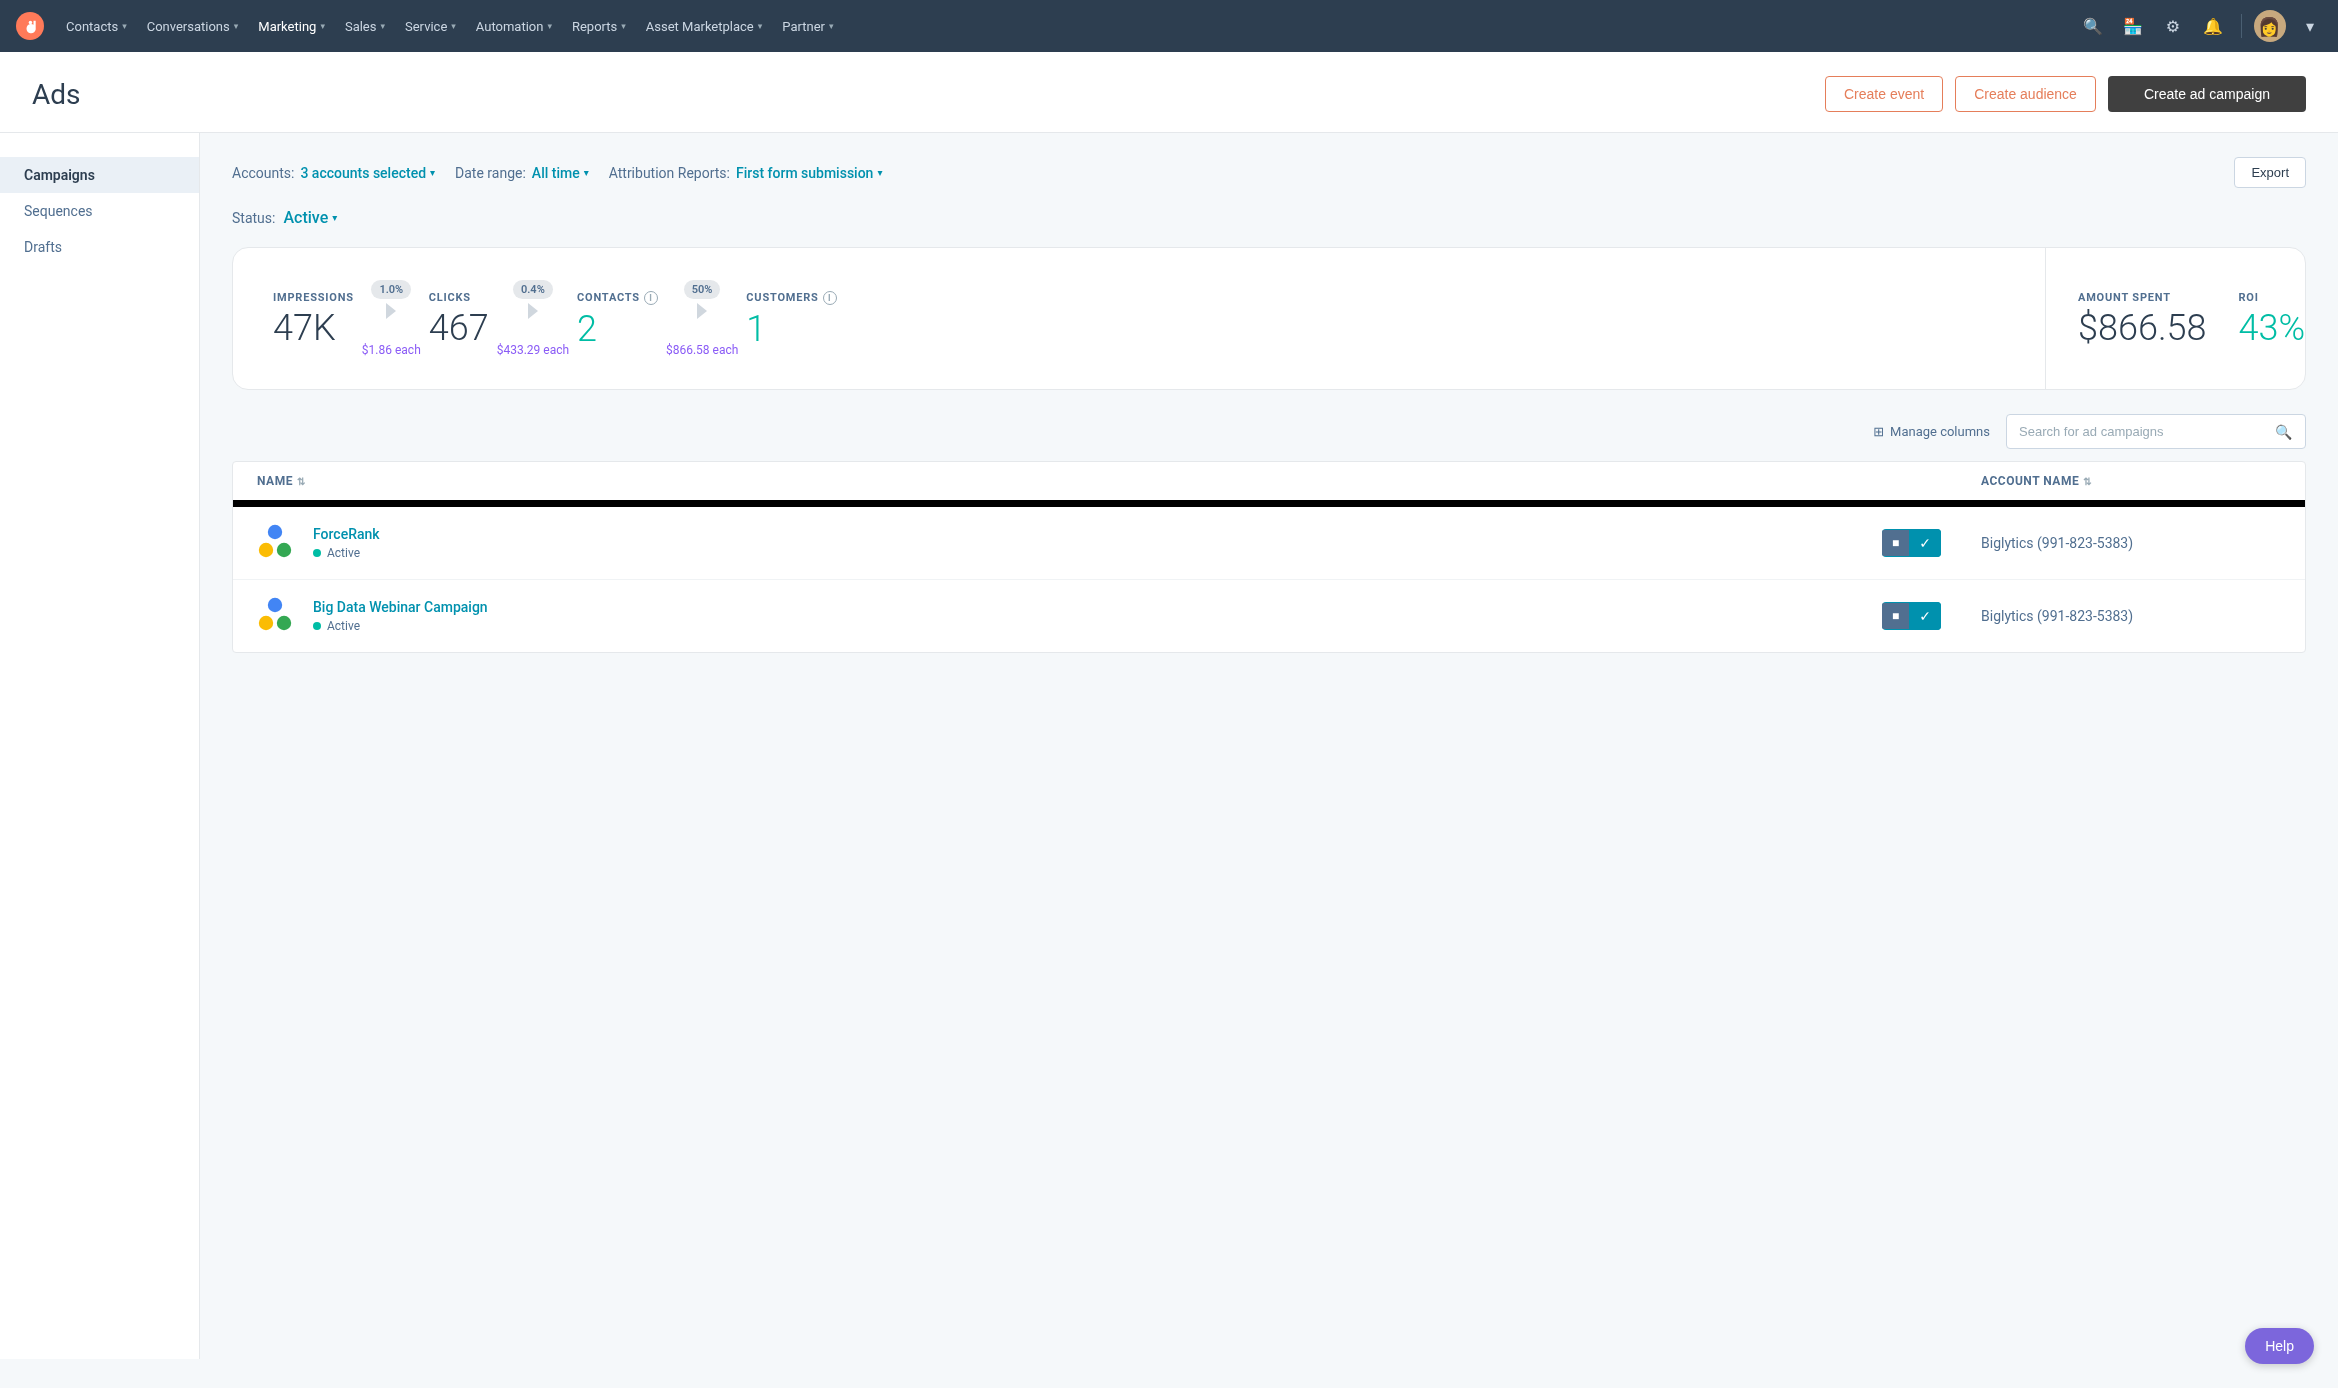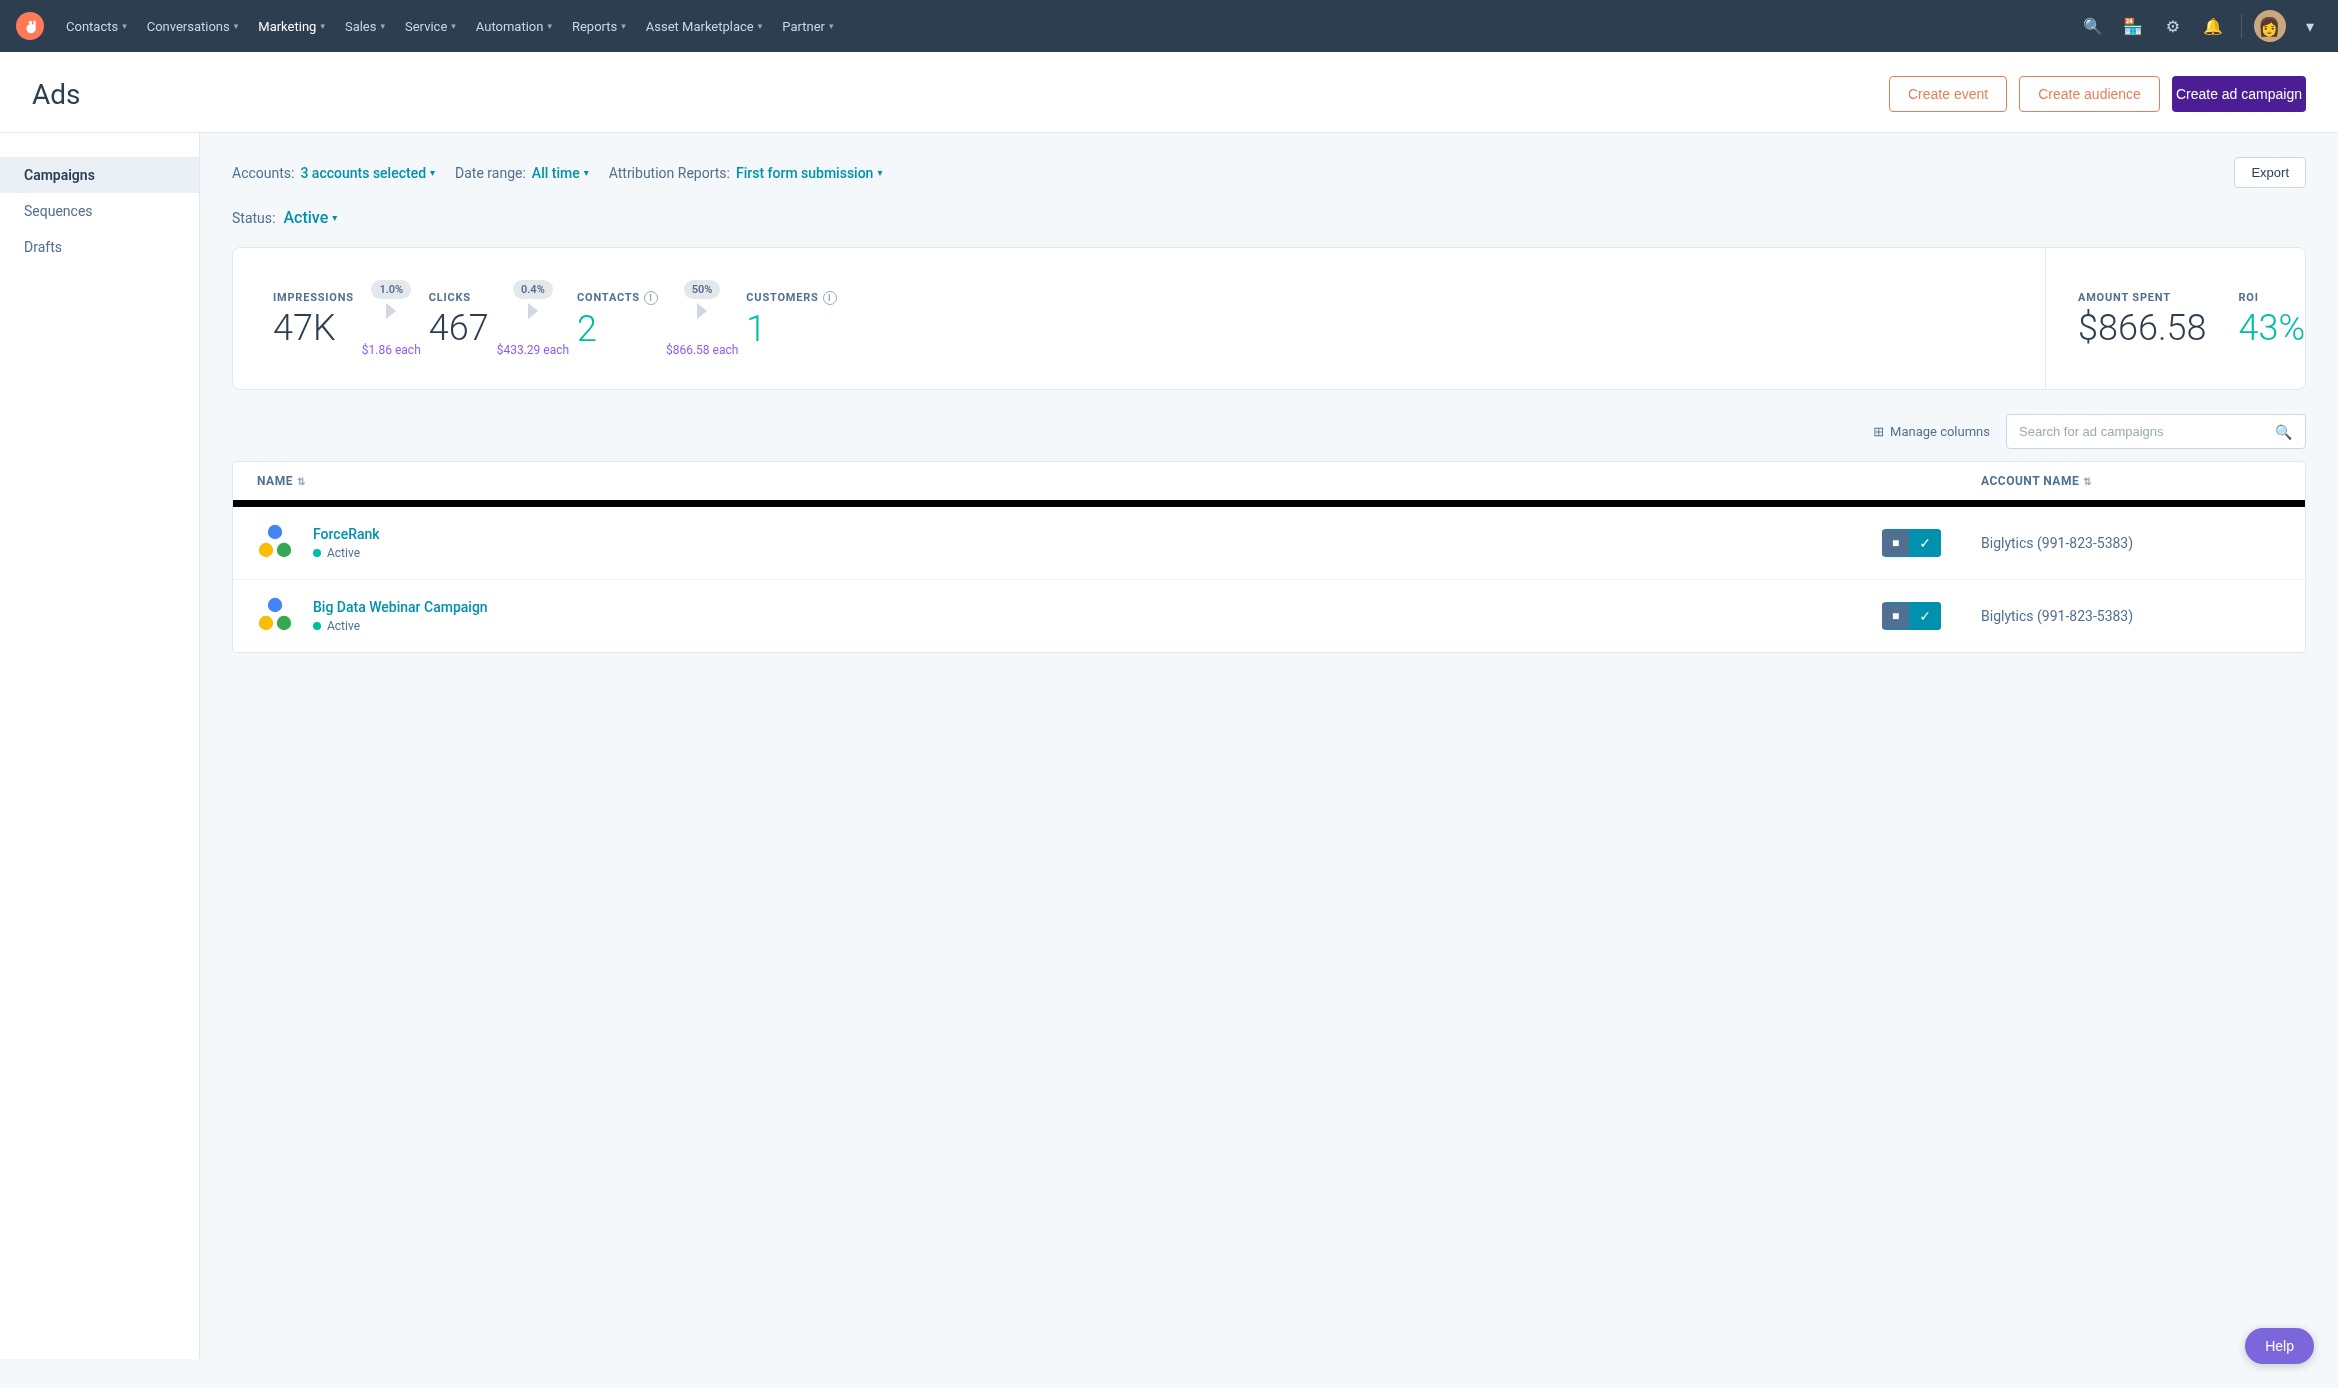--- a/index.html
+++ b/index.html
@@ -17,21 +17,21 @@
     .nav-icon-btn { color: #cbd6e2; width: 32px; height: 32px; display: flex; align-items: center; justify-content: center; cursor: pointer; font-size: 16px; }
     .nav-divider { width: 1px; height: 24px; background: #4a5f72; margin: 0 4px; }
     .nav-avatar { width: 32px; height: 32px; border-radius: 50%; background: #c8a97e; display: flex; align-items: center; justify-content: center; overflow: hidden; cursor: pointer; }
 
     
     .page-header { background: #fff; padding: 24px 32px 0; border-bottom: 1px solid #e5e8eb; }
     .page-header-top { display: flex; align-items: center; justify-content: space-between; margin-bottom: 20px; }
     .page-title { font-size: 28px; font-weight: 400; color: #2d3e50; }
     .header-actions { display: flex; gap: 12px; align-items: center; }
     .btn-outline { border: 1.5px solid #e57e5a; color: #e57e5a; background: transparent; padding: 9px 18px; border-radius: 4px; font-size: 14px; cursor: pointer; font-weight: 500; white-space: nowrap; }
-    .btn-primary { border: none; background: #4c1d95; color: #fff; padding: 10px 4px; border-radius: 4px; font-size: 14px; cursor: pointer; font-weight: 500; white-space: nowrap; }
+    .btn-primary { border: none; background: #404040; color: #fff; padding: 10px 36px; border-radius: 4px; font-size: 14px; cursor: pointer; font-weight: 500; white-space: nowrap; }
 
     
     .tabs { display: flex; gap: 0; }
     .tab { padding: 12px 20px; font-size: 14px; color: #516f90; cursor: pointer; border-bottom: 3px solid transparent; display: flex; align-items: center; gap: 8px; }
     .tab.active { color: #2d3e50; border-bottom-color: #2d3e50; font-weight: 600; }
     .tab-badge { background: #00bda5; color: #fff; font-size: 10px; font-weight: 700; padding: 2px 6px; border-radius: 3px; letter-spacing: 0.5px; }
 
     
     .content { display: flex; padding: 0; min-height: calc(100vh - 52px - 110px); }
 
@@ -45,21 +45,21 @@
 
     
     .filters { display: flex; align-items: center; gap: 20px; margin-bottom: 20px; flex-wrap: wrap; }
     .filter-group { display: flex; align-items: center; gap: 6px; font-size: 14px; color: #516f90; }
     .filter-label { color: #516f90; }
     .filter-value { color: #0091ae; font-weight: 500; cursor: pointer; display: flex; align-items: center; gap: 4px; }
     .filter-chevron { font-size: 10px; }
     .export-btn { margin-left: auto; border: 1px solid #cbd6e2; background: #fff; color: #2d3e50; padding: 7px 16px; border-radius: 4px; font-size: 13px; cursor: pointer; }
 
     
-    .stats-panel { display: flex; background: #fff; border: 1px solid #e5e8eb; border-radius: 8px; margin-bottom: 24px; }
+    .stats-panel { display: flex; background: #fff; border: 1px solid #e5e8eb; border-radius: 16px; margin-bottom: 24px; }
     .stats-left { flex: 1; padding: 32px 40px; display: flex; align-items: center; gap: 0; }
     .stats-right { width: 260px; padding: 32px 32px; border-left: 1px solid #e5e8eb; display: flex; gap: 32px; align-items: center; }
     .stat-block { display: flex; flex-direction: column; align-items: flex-start; }
     .stat-label { font-size: 11px; font-weight: 700; color: #516f90; letter-spacing: 0.8px; text-transform: uppercase; margin-bottom: 6px; display: flex; align-items: center; gap: 4px; }
     .stat-info { width: 14px; height: 14px; border-radius: 50%; border: 1.5px solid #99aab5; color: #99aab5; font-size: 9px; display: inline-flex; align-items: center; justify-content: center; }
     .stat-value { font-size: 36px; font-weight: 300; color: #2d3e50; line-height: 1; }
     .stat-value.teal { color: #00bda5; }
     .stat-sub { font-size: 12px; color: #8b5cf6; margin-top: 20px; }
 
     

